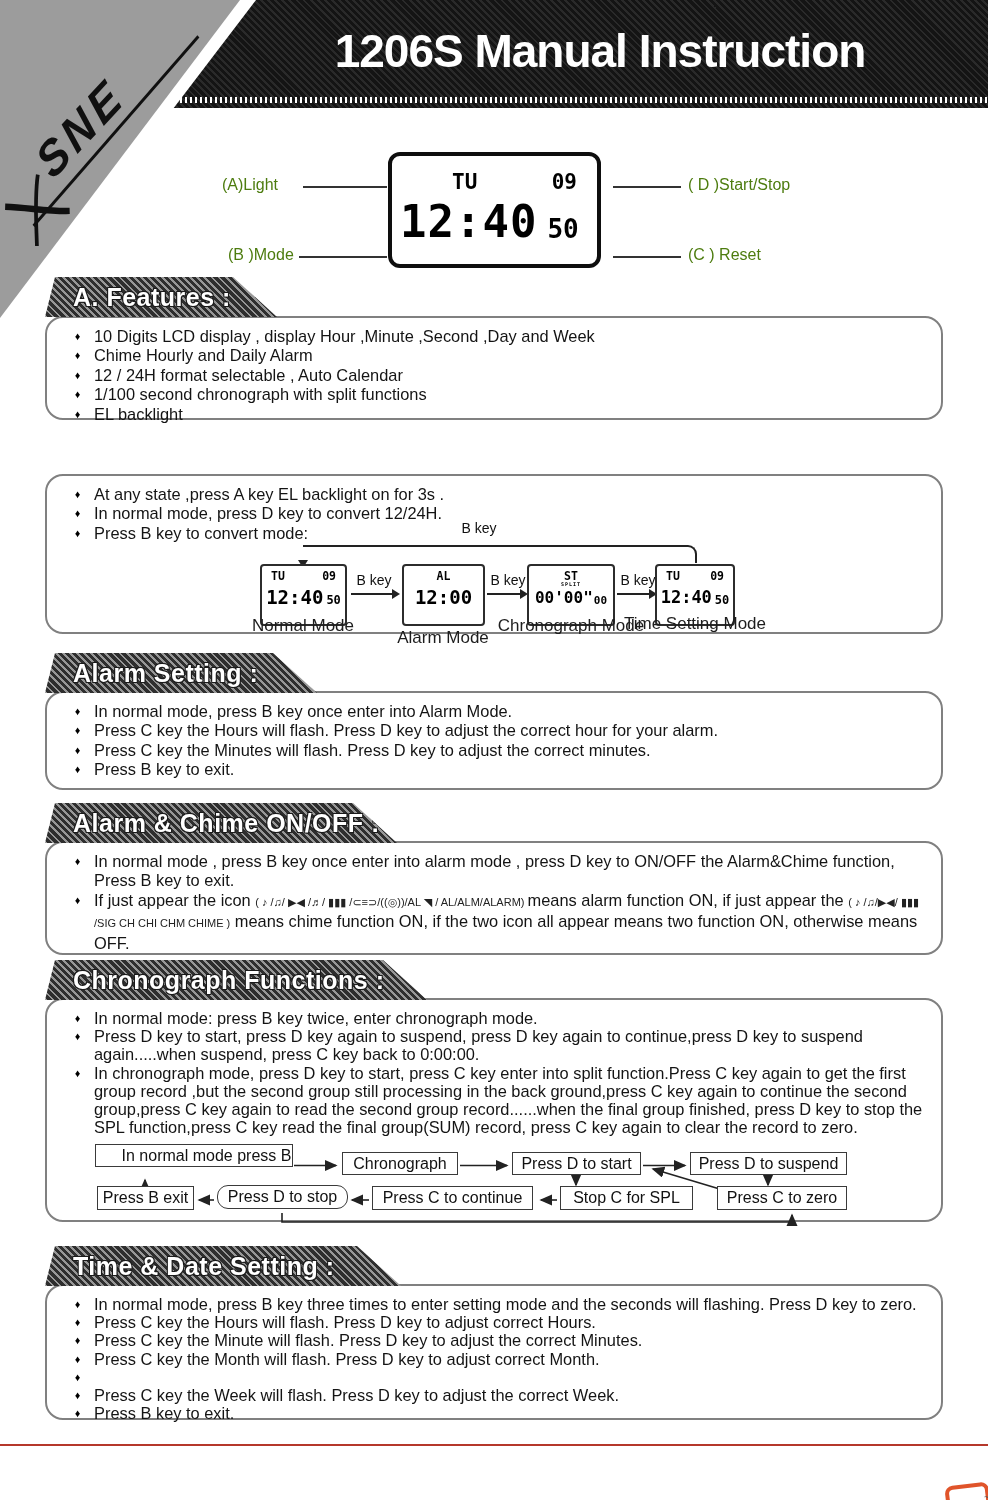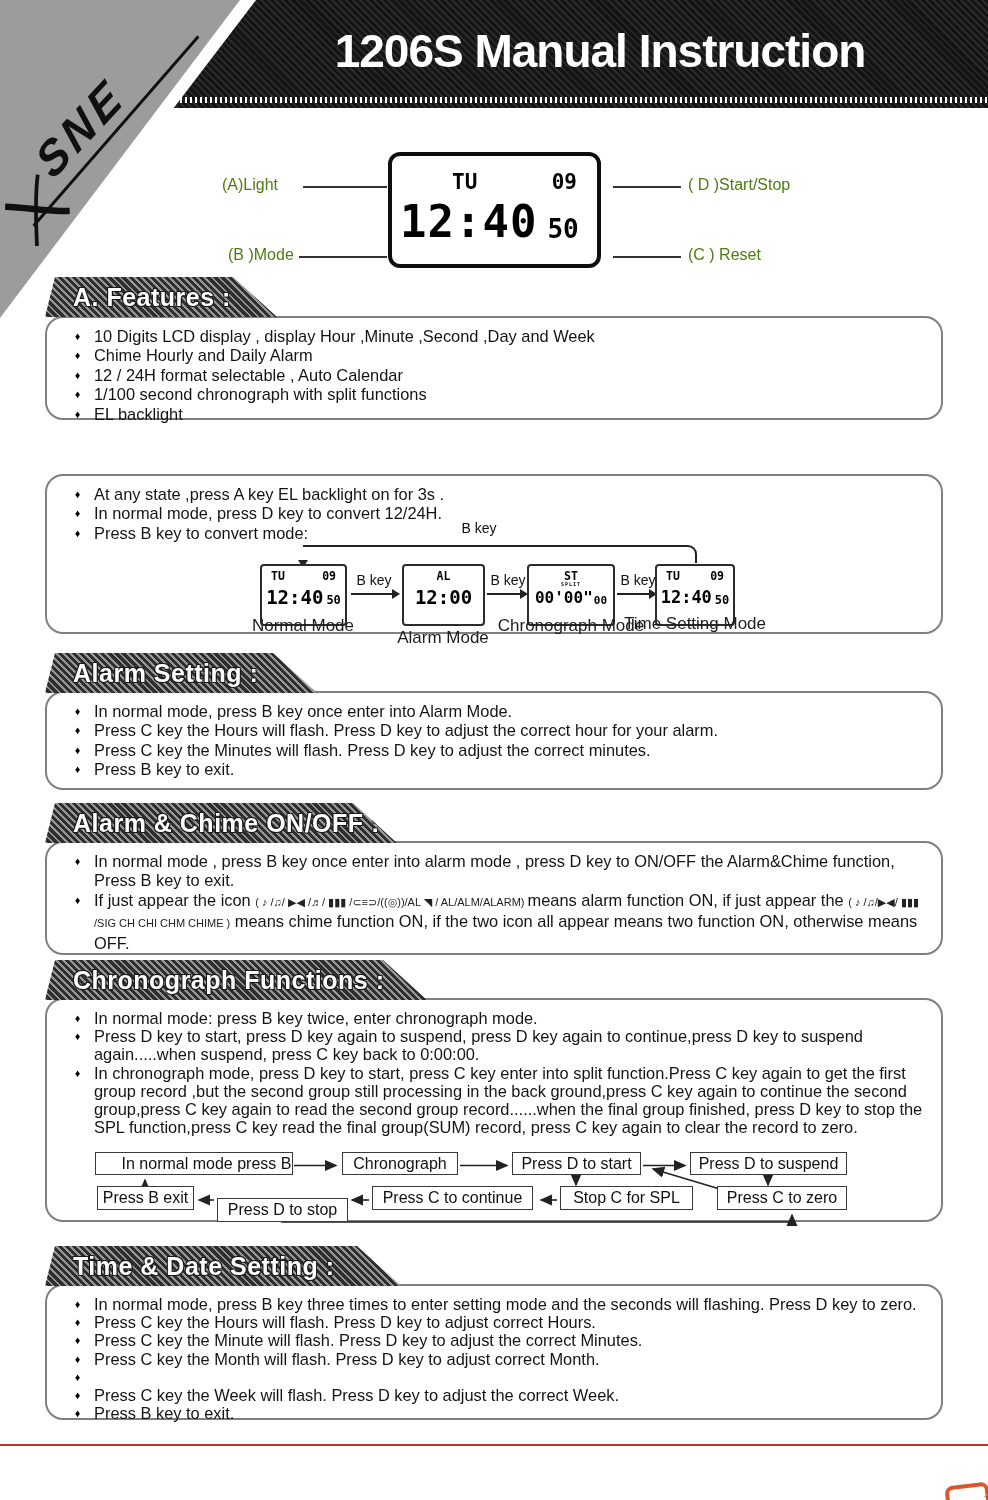--- a/index.html
+++ b/index.html
@@ -285,26 +285,26 @@
         <path d="M529,36 V43" marker-end="url(#ah)"></path>
         <path d="M721,36 V43" marker-end="url(#ah)"></path>
         <path d="M676,48 L606,27" marker-end="url(#ah)"></path>
         <path d="M510,58 H494" marker-end="url(#ah)"></path>
         <path d="M322,58 H305" marker-end="url(#ah)"></path>
         <path d="M167,58 H152" marker-end="url(#ah)"></path>
         <path d="M98,45 V38" marker-end="url(#ah)"></path>
         <path d="M235,71 V80 H745 V73" marker-end="url(#ah)"></path>
       </g>
     </svg>
-    <div class="fbox" style="left:48px;top:152px;width:198px;height:23px;padding-left:29px;">In normal mode press B</div>
+    <div class="fbox" style="left:48px;top:144px;width:198px;height:23px;padding-left:29px;">In normal mode press B</div>
     <div class="fbox" style="left:295px;top:152px;width:116px;height:23px;">Chronograph</div>
     <div class="fbox" style="left:465px;top:152px;width:129px;height:23px;">Press D to start</div>
     <div class="fbox" style="left:643px;top:152px;width:157px;height:23px;">Press D to suspend</div>
     <div class="fbox" style="left:50px;top:186px;width:97px;height:24px;">Press B exit</div>
-    <div class="fbox" style="left:170px;top:198px;width:131px;height:24px;">Press D to stop</div>
+    <div class="fbox" style="left:170px;top:185px;width:131px;height:24px;border-radius:11px;">Press D to stop</div>
     <div class="fbox" style="left:325px;top:186px;width:161px;height:24px;">Press C to continue</div>
     <div class="fbox" style="left:513px;top:186px;width:133px;height:24px;">Stop C for SPL</div>
     <div class="fbox" style="left:670px;top:186px;width:130px;height:24px;">Press C to zero</div>
   </div>
 
   <div class="ribbon" style="top:1246px;width:356px;">
     <span>Time &amp; Date Setting :</span>
   </div>
   <div class="panel tight" style="top:1284px;height:136px;">
     <div class="b">

